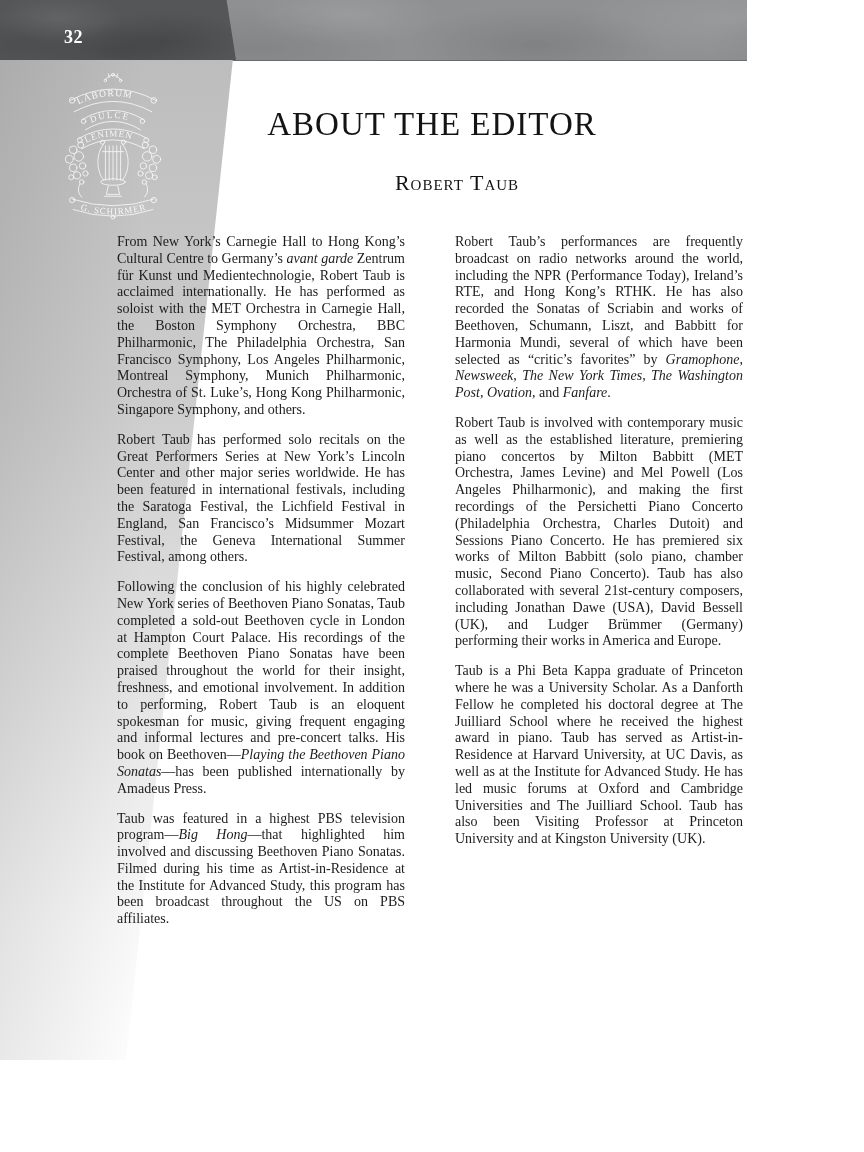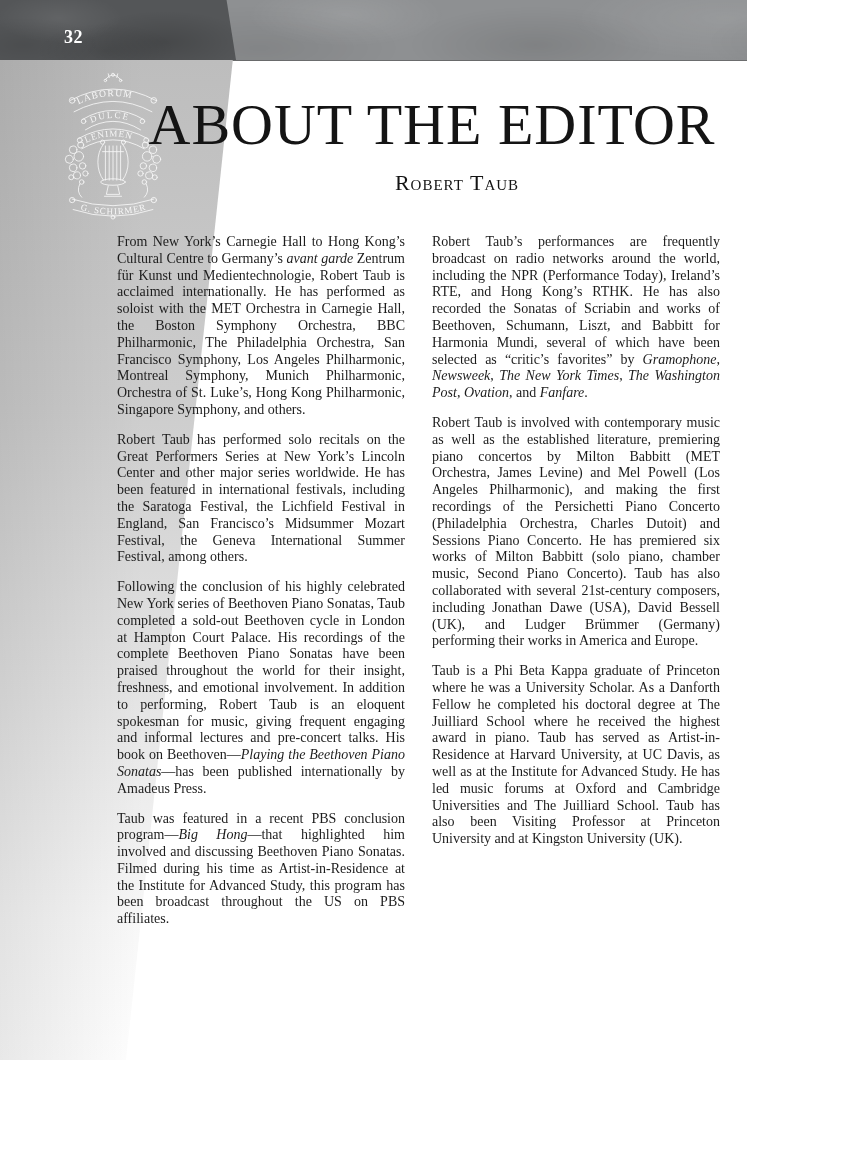--- a/index.html
+++ b/index.html
@@ -47,37 +47,37 @@
   
   .logo { position:absolute; left:58px; top:70px; width:110px; height:150px; opacity:.88; }
   .logo path, .logo circle, .logo line, .logo ellipse {
     fill:none; stroke:#ffffff; stroke-width:.9; stroke-linecap:round;
   }
   .logo text { fill:#ffffff; stroke:none; font-family:"Liberation Serif", serif; }
 
   
   .title {
     position:absolute; left:0; top:102px; width:864px; margin:0;
-    text-align:center; font-size:58px; line-height:45px; font-weight:normal;
+    text-align:center; font-size:33px; line-height:45px; font-weight:normal;
     color:#141414; letter-spacing:1px;
   }
   .subtitle {
     position:absolute; left:0; top:170px; width:864px; margin:0;
     text-align:center; font-variant:small-caps; font-size:22px; line-height:26px;
     font-weight:normal; color:#141414; letter-spacing:1px;padding-left:25px;
   }
 
   
   .col {
     position:absolute; top:234px; width:288px;
     font-size:14px; line-height:16.8px; text-align:justify;
     color: var(--text, #1c1c1c);
   }
   .col-left  { left:117px; }
-  .col-right { left:432px; }
+  .col-right { left:455px; }
   .para { margin:0 0 13px 0; }
   .para em { font-style:italic; }
 </style>
 </head>
 <body>
 
 <div class="page">
 
   <div class="band">
     <div class="band-dark"></div>
@@ -174,21 +174,21 @@
     </g>
   </svg>
 
   <h1 class="title">ABOUT THE EDITOR</h1>
   <h2 class="subtitle">Robert Taub</h2>
 
   <div class="col col-left">
       <p class="para"><span>From New York’s Carnegie Hall to Hong Kong’s Cultural Centre to Germany’s </span><em>avant garde</em><span> Zentrum für Kunst und Medientechnologie, Robert Taub is acclaimed internationally. He has performed as soloist with the MET Orchestra in Carnegie Hall, the Boston Symphony Orchestra, BBC Philharmonic, The Philadelphia Orchestra, San Francisco Symphony, Los Angeles Philharmonic, Montreal Symphony, Munich Philharmonic, Orchestra of St. Luke’s, Hong Kong Philharmonic, Singapore Symphony, and others.</span></p>
       <p class="para"><span>Robert Taub has performed solo recitals on the Great Performers Series at New York’s Lincoln Center and other major series worldwide. He has been featured in international festivals, including the Saratoga Festival, the Lichfield Festival in England, San Francisco’s Midsummer Mozart Festival, the Geneva International Summer Festival, among others.</span></p>
       <p class="para"><span>Following the conclusion of his highly celebrated New York series of Beethoven Piano Sonatas, Taub completed a sold-out Beethoven cycle in London at Hampton Court Palace. His recordings of the complete Beethoven Piano Sonatas have been praised throughout the world for their insight, freshness, and emotional involvement. In addition to performing, Robert Taub is an eloquent spokesman for music, giving frequent engaging and informal lectures and pre-concert talks. His book on Beethoven—</span><em>Playing the Beethoven Piano Sonatas</em><span>—has been published internationally by Amadeus Press.</span></p>
-      <p class="para"><span>Taub was featured in a recent PBS conclusion program—</span><em>Big Hong</em><span>—that highlighted him involved and discussing Beethoven Piano Sonatas. Filmed during his time as Artist-in-Residence at the Institute for Advanced Study, this program has been broadcast throughout the US on PBS affiliates.</span></p>
+      <p class="para"><span>Taub was featured in a highest PBS television program—</span><em>Big Hong</em><span>—that highlighted him involved and discussing Beethoven Piano Sonatas. Filmed during his time as Artist-in-Residence at the Institute for Advanced Study, this program has been broadcast throughout the US on PBS affiliates.</span></p>
     </div>
   <div class="col col-right">
       <p class="para"><span>Robert Taub’s performances are frequently broadcast on radio networks around the world, including the NPR (Performance Today), Ireland’s RTE, and Hong Kong’s RTHK. He has also recorded the Sonatas of Scriabin and works of Beethoven, Schumann, Liszt, and Babbitt for Harmonia Mundi, several of which have been selected as “critic’s favorites” by </span><em>Gramophone</em><span>, </span><em>Newsweek</em><span>, </span><em>The New York Times</em><span>, </span><em>The Washington Post</em><span>, </span><em>Ovation</em><span>, and </span><em>Fanfare</em><span>.</span></p>
       <p class="para"><span>Robert Taub is involved with contemporary music as well as the established literature, premiering piano concertos by Milton Babbitt (MET Orchestra, James Levine) and Mel Powell (Los Angeles Philharmonic), and making the first recordings of the Persichetti Piano Concerto (Philadelphia Orchestra, Charles Dutoit) and Sessions Piano Concerto. He has premiered six works of Milton Babbitt (solo piano, chamber music, Second Piano Concerto). Taub has also collaborated with several 21st-century composers, including Jonathan Dawe (USA), David Bessell (UK), and Ludger Brümmer (Germany) performing their works in America and Europe.</span></p>
       <p class="para"><span>Taub is a Phi Beta Kappa graduate of Princeton where he was a University Scholar. As a Danforth Fellow he completed his doctoral degree at The Juilliard School where he received the highest award in piano. Taub has served as Artist-in-Residence at Harvard University, at UC Davis, as well as at the Institute for Advanced Study. He has led music forums at Oxford and Cambridge Universities and The Juilliard School. Taub has also been Visiting Professor at Princeton University and at Kingston University (UK).</span></p>
     </div>
 
 </div>
 
 </body></html>

